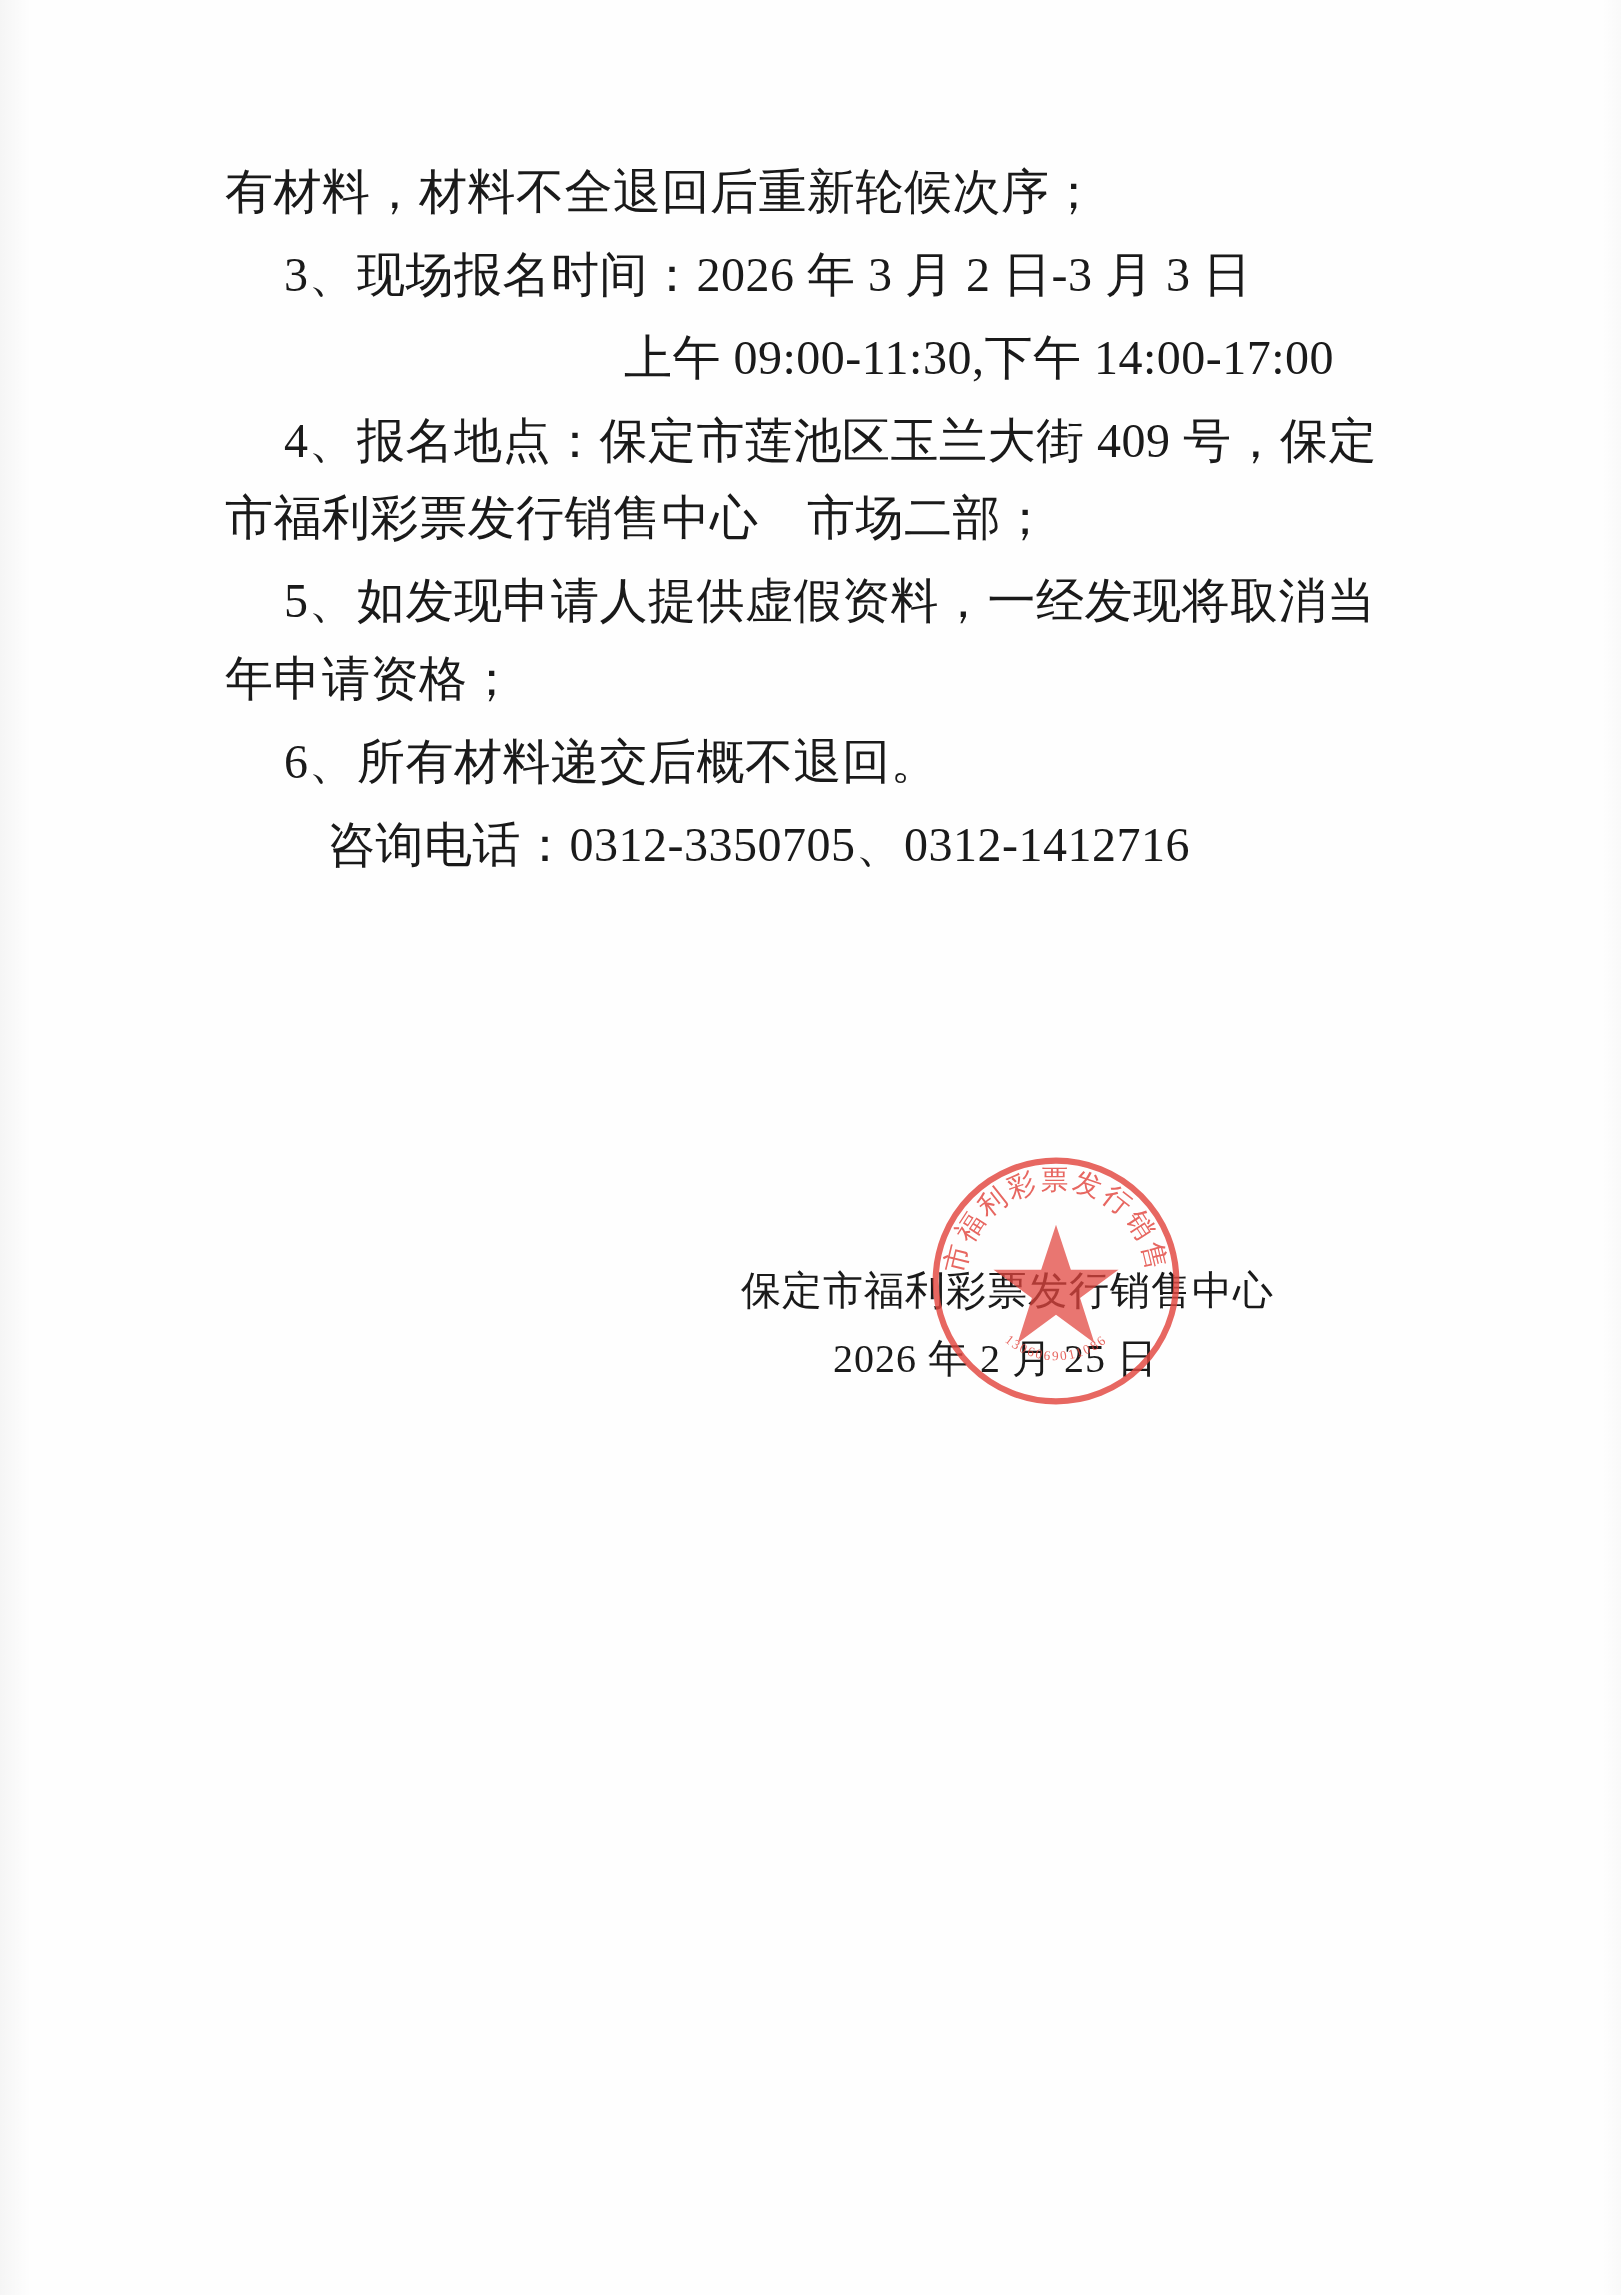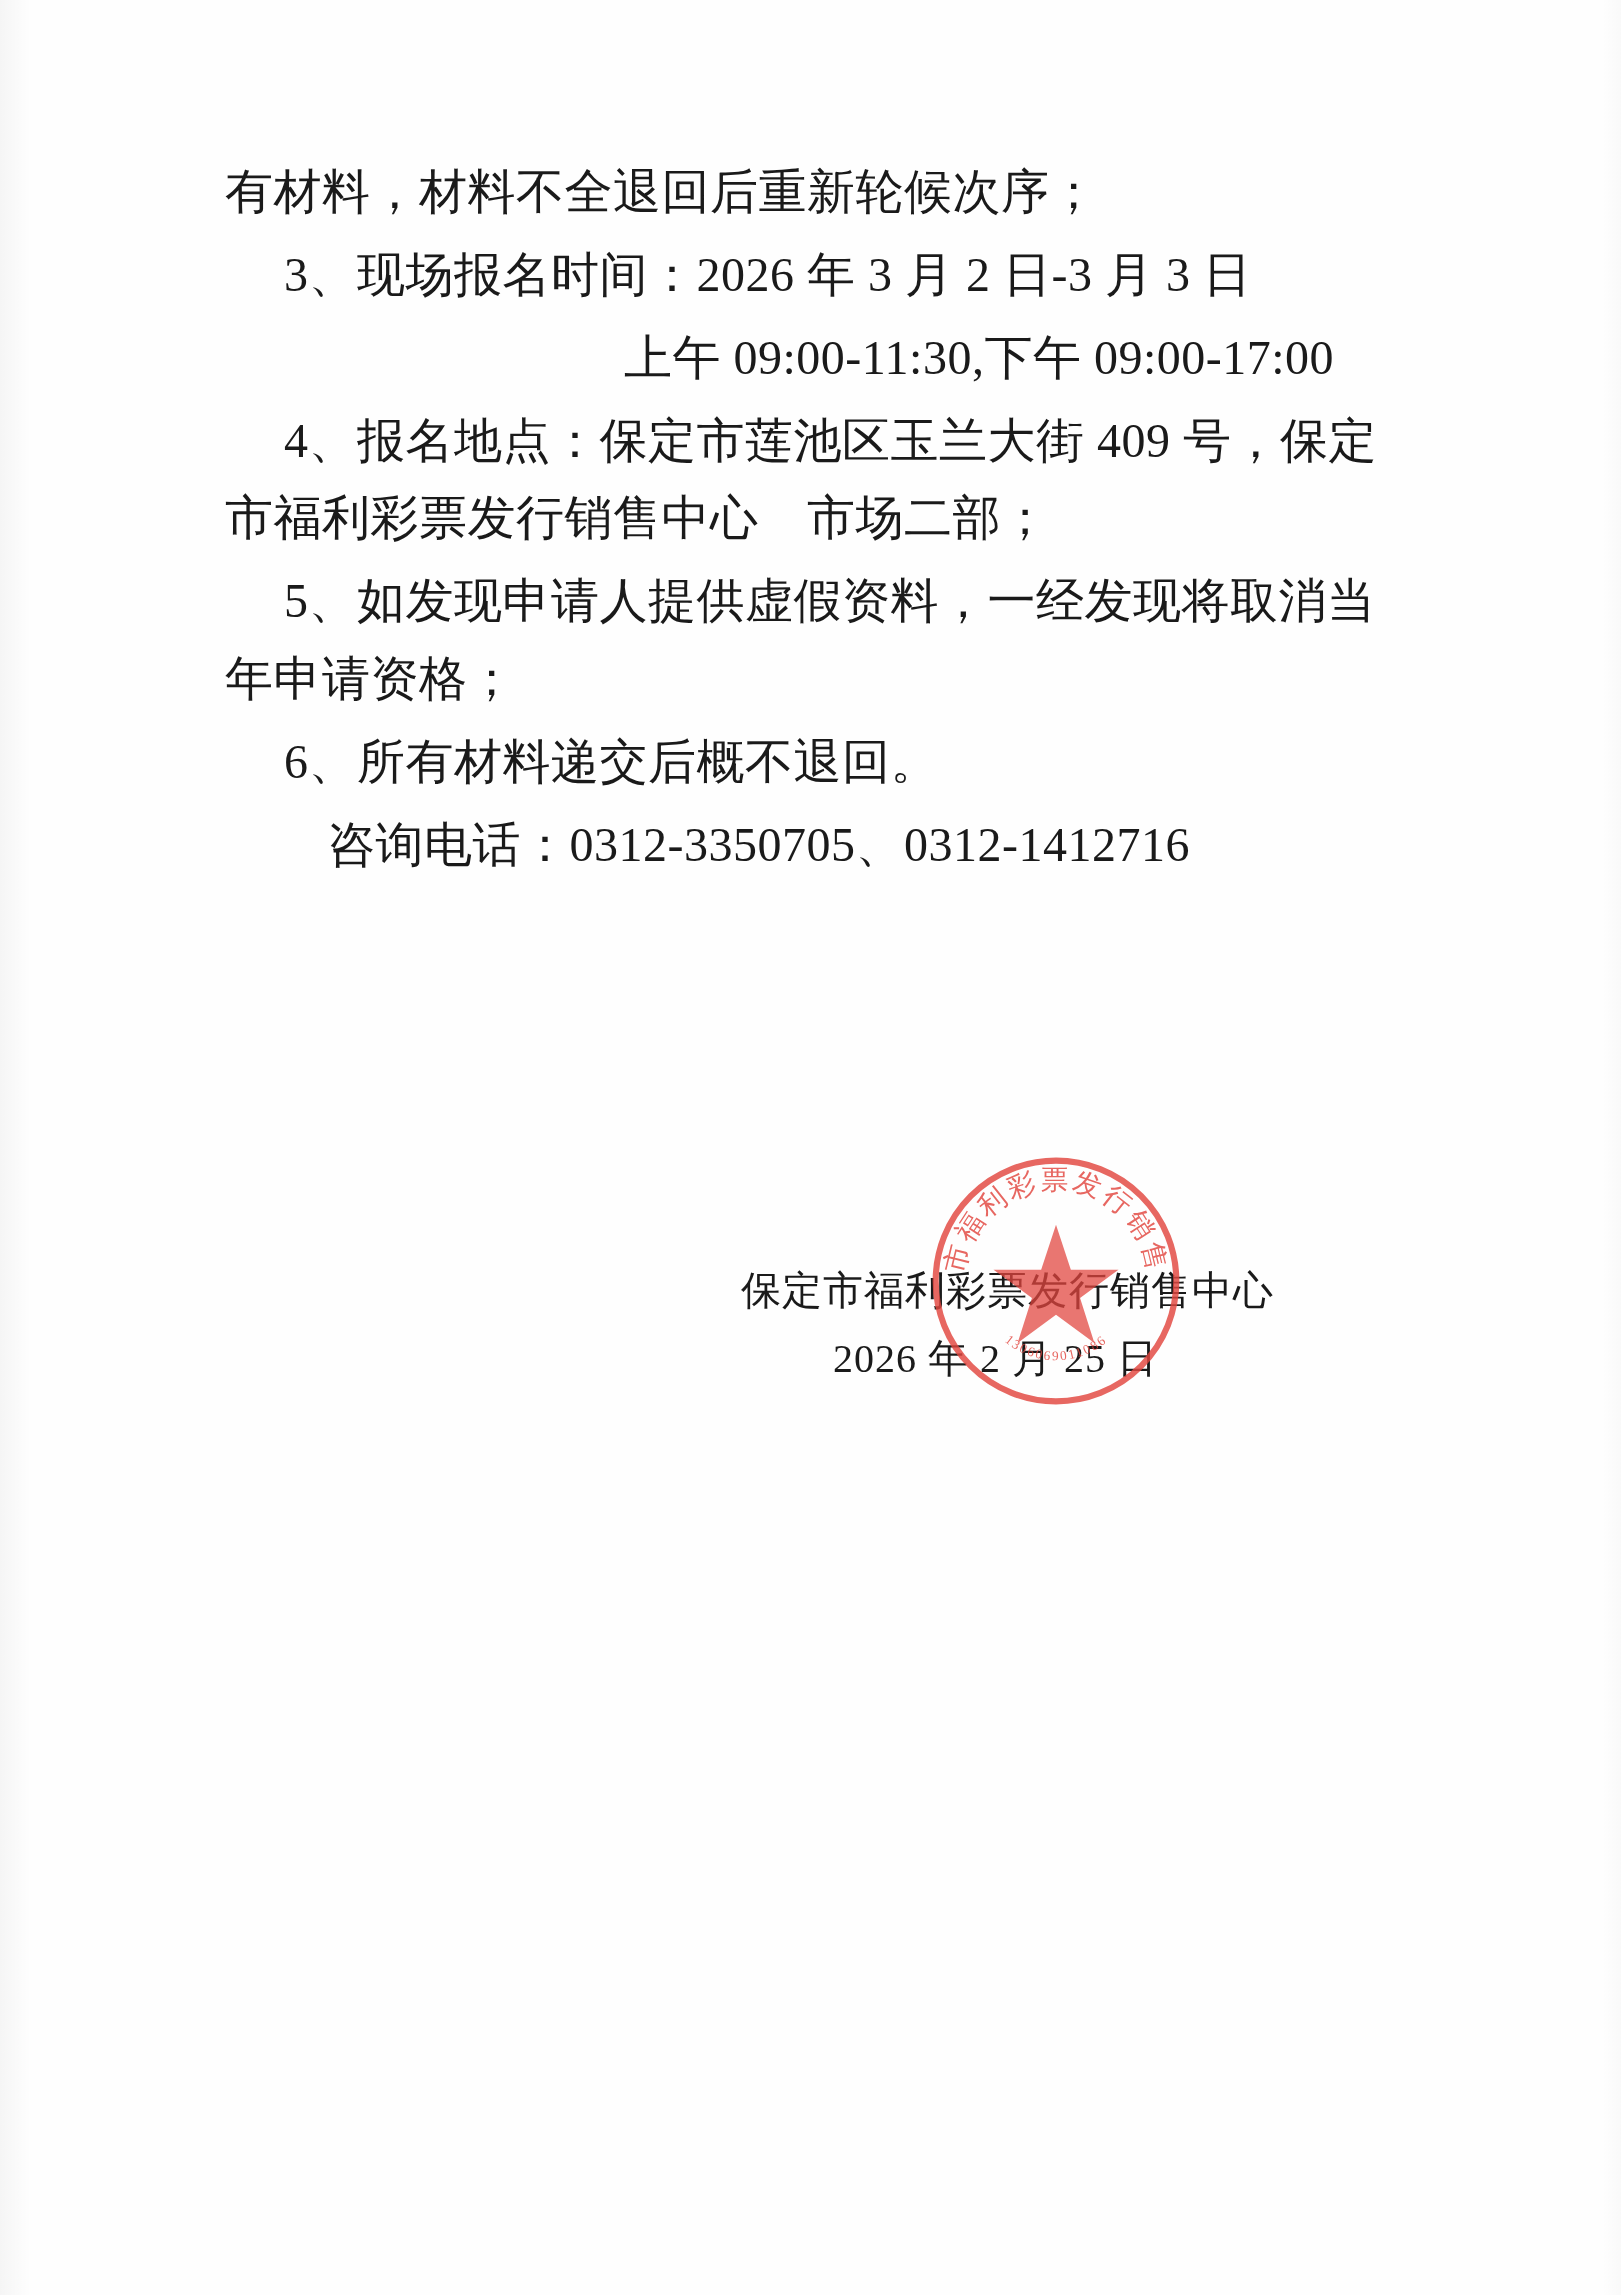--- a/index.html
+++ b/index.html
@@ -88,21 +88,21 @@
   }
 </style>
 </head>
 <body>
 
 <div class="page">
 
   <div class="body-area">
     <p class="para">有材料，材料不全退回后重新轮候次序；</p>
     <p class="para indent2">3、现场报名时间：2026 年 3 月 2 日-3 月 3 日</p>
-    <p class="para indent-time">上午 09:00-11:30,下午 09:00-17:00</p>
+    <p class="para indent-time">上午 09:00-11:30,下午 14:00-17:00</p>
     <p class="para indent2">4、报名地点：保定市莲池区玉兰大街 409 号，保定市福利彩票发行销售中心　市场二部；</p>
     <p class="para indent2">5、如发现申请人提供虚假资料，一经发现将取消当年申请资格；</p>
     <p class="para indent2">6、所有材料递交后概不退回。</p>
     <p class="para indent-phone">咨询电话：0312-3350705、0312-1412716</p>
   </div>
 
   <div class="sign-block">
     <div class="sign-line">保定市福利彩票发行销售中心</div>
     <div class="sign-line sign-date">2026 年 2 月 25 日</div>
   </div>

